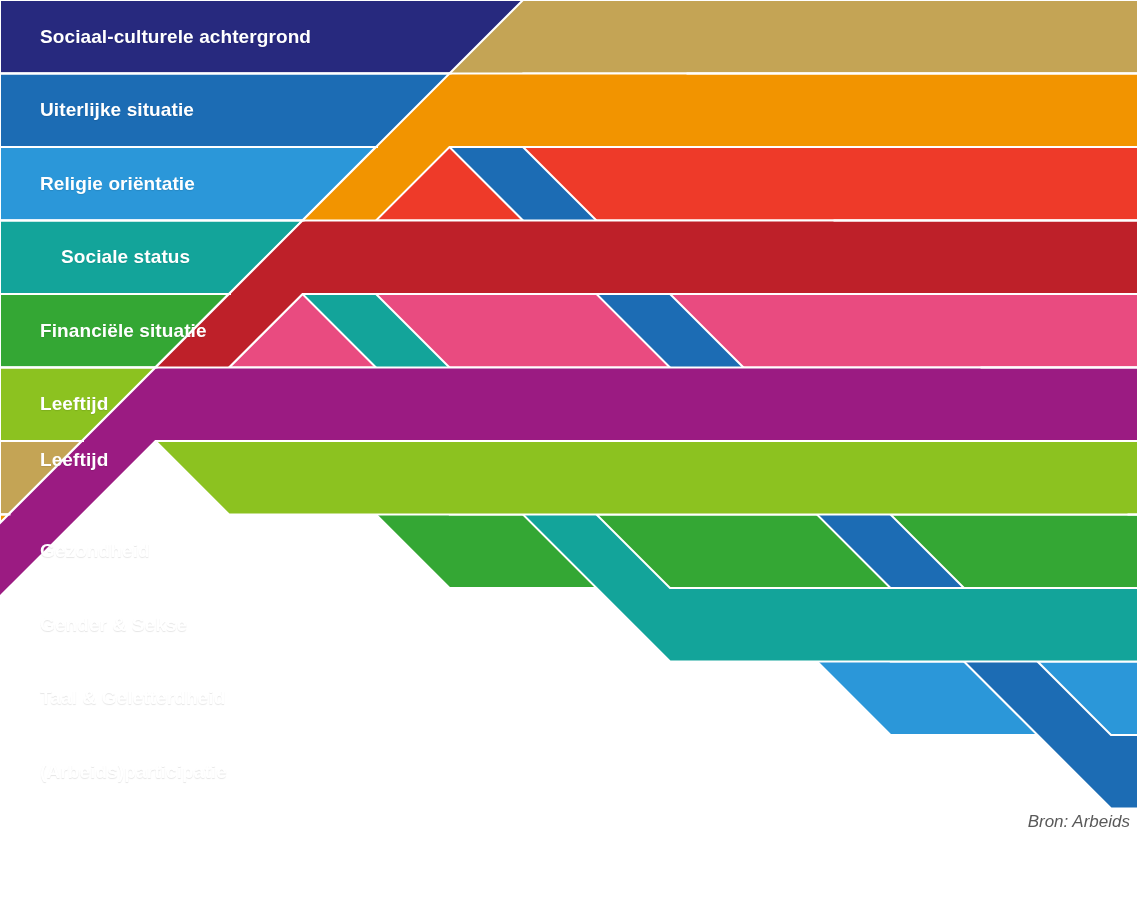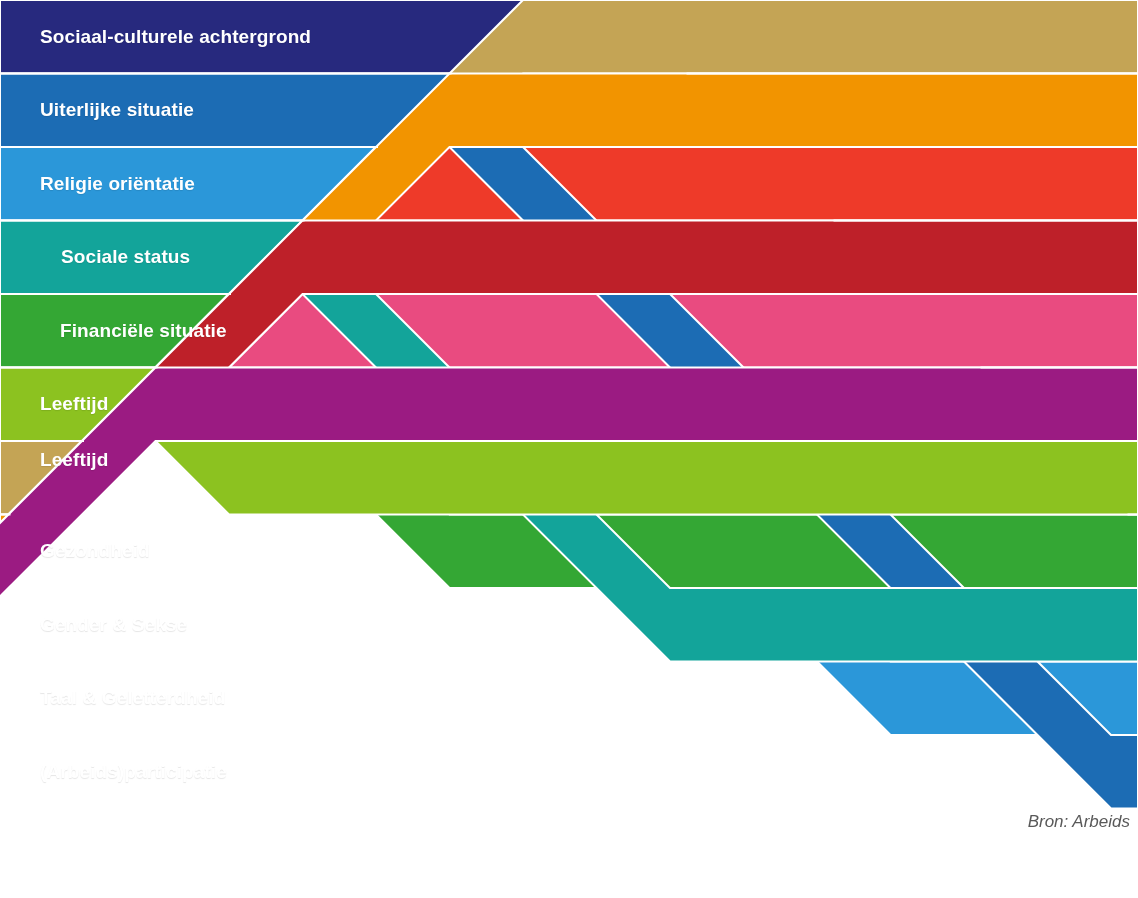--- a/index.html
+++ b/index.html
@@ -68,21 +68,21 @@
       <line x1="1348" x2="1138" y1="735" y2="735" stroke="#ffffff" stroke-width="2"></line>
       <line x1="0" x2="-283.5" y1="808.5" y2="808.5" stroke="#ffffff" stroke-width="2"></line>
       <line x1="1421.5" x2="1138" y1="808.5" y2="808.5" stroke="#ffffff" stroke-width="2"></line>
     </svg>
 
   <div id="labels">
       <div class="band-label" style="left: 40px; top: 25.75px;">Sociaal-culturele achtergrond</div>
       <div class="band-label" style="left: 40px; top: 99.25px;">Uiterlijke  situatie</div>
       <div class="band-label" style="left: 40px; top: 172.75px;">Religie oriëntatie</div>
       <div class="band-label" style="left: 40px; top: 246.25px; margin-left: 21px;">Sociale status</div>
-      <div class="band-label" style="left: 40px; top: 319.75px; margin-left: 20px;">Financiële situatie</div>
+      <div class="band-label" style="left: 40px; top: 319.75px;">Financiële situatie</div>
       <div class="band-label" style="left: 40px; top: 393.25px;">Leeftijd</div>
       <div class="band-label" style="left: 40px; top: 449px;">Leeftijd</div>
       <div class="band-label" style="left: 40px; top: 540.25px;">Gezondheid</div>
       <div class="band-label" style="left: 40px; top: 613.75px;"> Gender &amp; Sekse</div>
       <div class="band-label" style="left: 40px; top: 687.25px;">Taal &amp; Geletterdheid</div>
       <div class="band-label" style="left: 40px; top: 760.75px;">(Arbeids)participatie</div>
       <div class="band-label" style="left: 40px; top: 834.25px;">Religie &amp; levensbeschouwing</div>
     </div>
 
   <div id="source-note">Bron: Arbeids</div>

